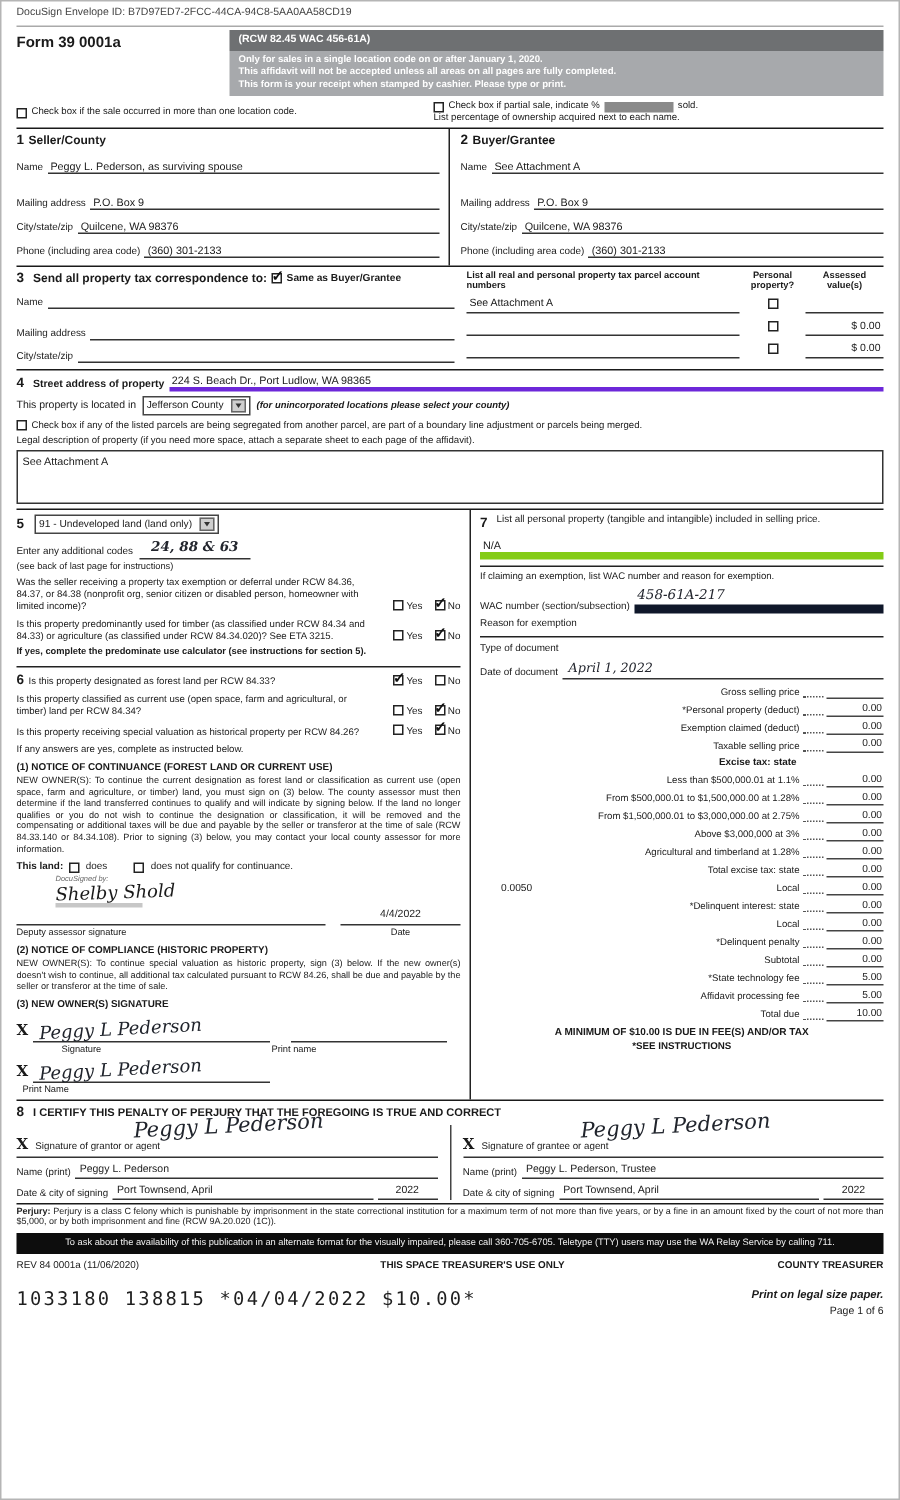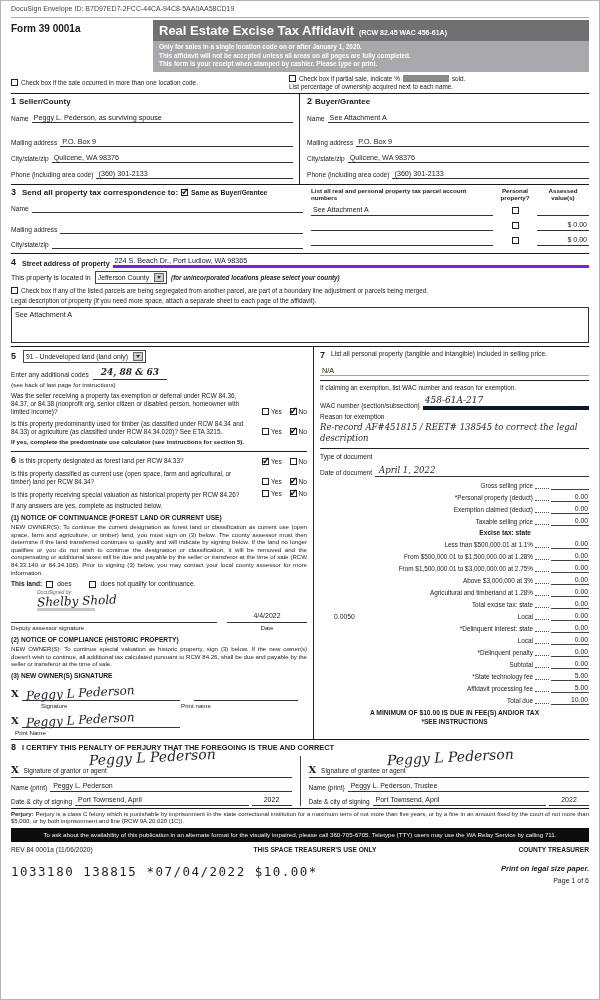--- a/index.html
+++ b/index.html
@@ -97,25 +97,25 @@
 .os-cell{border-bottom:1px solid #333;min-height:6px}
 .w1{width:158px;padding-left:4px}
 .w2{width:104px;margin-left:14px}
 .os-labels{display:flex;font-size:6.2px;margin-top:1px}
 .os-l1{width:170px;padding-left:30px}
 .os-l2{width:110px}
 .os-cur{font-size:12px;line-height:0.6}
 
 .s7-head{display:flex;gap:3px}
 .s7-title{font-size:6.6px}
-.s7-val{border-bottom:1px solid #84cc16;font-size:7.2px;min-height:9px;margin-top:4px;padding-left:2px}
+.s7-val{border-bottom:5px solid #84cc16;font-size:7.2px;min-height:9px;margin-top:4px;padding-left:2px}
 .hr{border-top:1px solid #222;margin:4px 0 3px}
 .s7-exempt{font-size:6.4px}
 .wac-row{display:flex;align-items:flex-end;gap:3px;margin-top:3px}
-.wac-line{flex:1;border-bottom:4px solid #0f172a;min-height:9px;padding-left:2px}
+.wac-line{flex:1;border-bottom:6px solid #0f172a;min-height:9px;padding-left:2px}
 .reason-val{font-size:8.5px;line-height:1.3;margin-top:1px}
 .doc-row{display:flex;align-items:flex-end;gap:3px;margin-top:4px;font-size:6.6px}
 .doc-line{flex:1;border-bottom:1px solid #333;min-height:9px;padding-left:4px}
 .tax{margin-top:5px}
 .tax-row{display:flex;align-items:flex-end;margin-top:2.5px}
 .tax-pre{font-size:6.8px;padding-left:14px}
 .tax-sp{flex:1}
 .tax-label{font-size:6.4px;white-space:nowrap}
 .tax-dots{width:14px;border-bottom:1px dotted #555;margin:0 2px 1px}
 .tax-value{width:38px;border-bottom:1px solid #444;text-align:right;font-size:6.8px;padding-right:1px}
@@ -153,21 +153,20 @@
 <div class="page">
 
   <div class="docusign">DocuSign Envelope ID: B7D97ED7-2FCC-44CA-94C8-5AA0AA58CD19</div>
 
   <div class="header">
     <div class="h-left">
       <div class="form-no">Form 39 0001a</div>
     </div>
     <div class="h-right">
       <div class="title-bar">
-        <span class="title">Real Estate Excise Tax Affidavit</span>
         <span class="title-rcw">(RCW 82.45 WAC 456-61A)</span>
       </div>
       <div class="sub-band">
         <div>Only for sales in a single location code on or after January 1, 2020.</div>
         <div>This affidavit will not be accepted unless all areas on all pages are fully completed.</div>
         <div>This form is your receipt when stamped by cashier. Please type or print.</div>
       </div>
     </div>
   </div>
 
@@ -407,21 +406,20 @@
         <span class="s7-title">List all personal property (tangible and intangible) included in selling price.</span>
       </div>
       <div class="s7-val">N/A</div>
       <div class="hr"></div>
       <div class="s7-exempt">If claiming an exemption, list WAC number and reason for exemption.</div>
       <div class="wac-row">
         <span style="font-size:6.6px">WAC number (section/subsection)</span>
         <span class="wac-line hand" style="font-size:9px">458-61A-217</span>
       </div>
       <div style="font-size:6.6px;margin-top:3px">Reason for exemption</div>
-      <div class="reason-val hand">Re-record AF#451815 / REET# 138545 to correct the legal description</div>
       <div class="hr"></div>
       <div class="doc-row">
         <span>Type of document</span>
       </div>
       <div class="doc-row">
         <span>Date of document</span>
         <span class="doc-line hand" style="font-size:8.5px">April 1, 2022</span>
       </div>
 
       <div class="tax">
@@ -612,20 +610,20 @@
 
   <div class="banner">To ask about the availability of this publication in an alternate format for the visually impaired, please call 360-705-6705. Teletype (TTY) users may use the WA Relay Service by calling 711.</div>
 
   <div class="footrow">
     <span class="fr-left">REV 84 0001a (11/06/2020)</span>
     <span class="fr-mid">THIS SPACE TREASURER'S USE ONLY</span>
     <span class="fr-right">COUNTY TREASURER</span>
   </div>
 
   <div class="stamprow">
-    <div class="stamp">1033180  138815  *07/04/2022 $10.00*</div>
+    <div class="stamp">1033180  138815  *04/04/2022 $10.00*</div>
     <div class="endnotes">
       <div class="print-note">Print on legal size paper.</div>
       <div class="pageno">Page 1 of 6</div>
     </div>
   </div>
 
 </div>
 
 </body></html>

